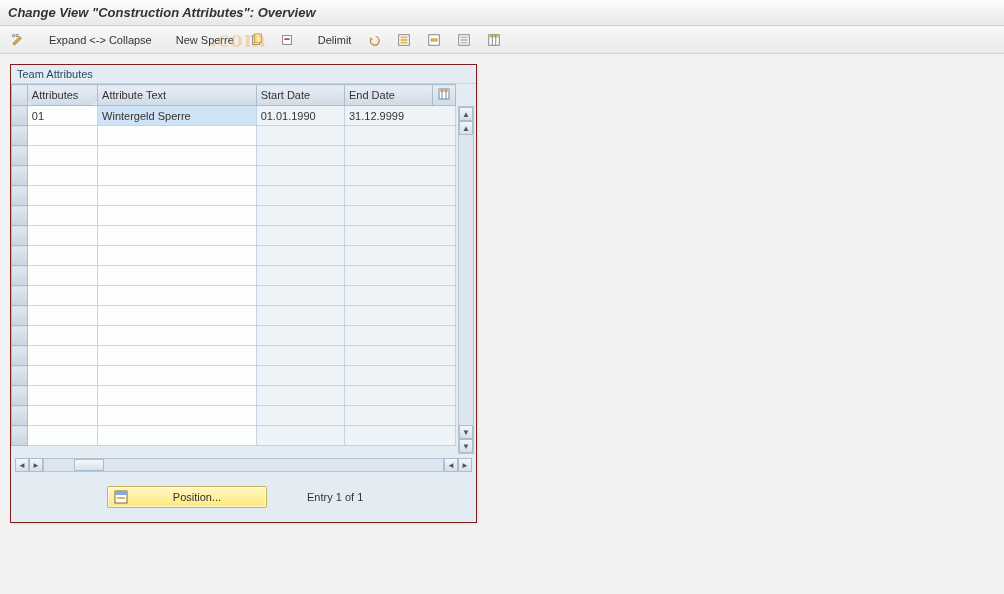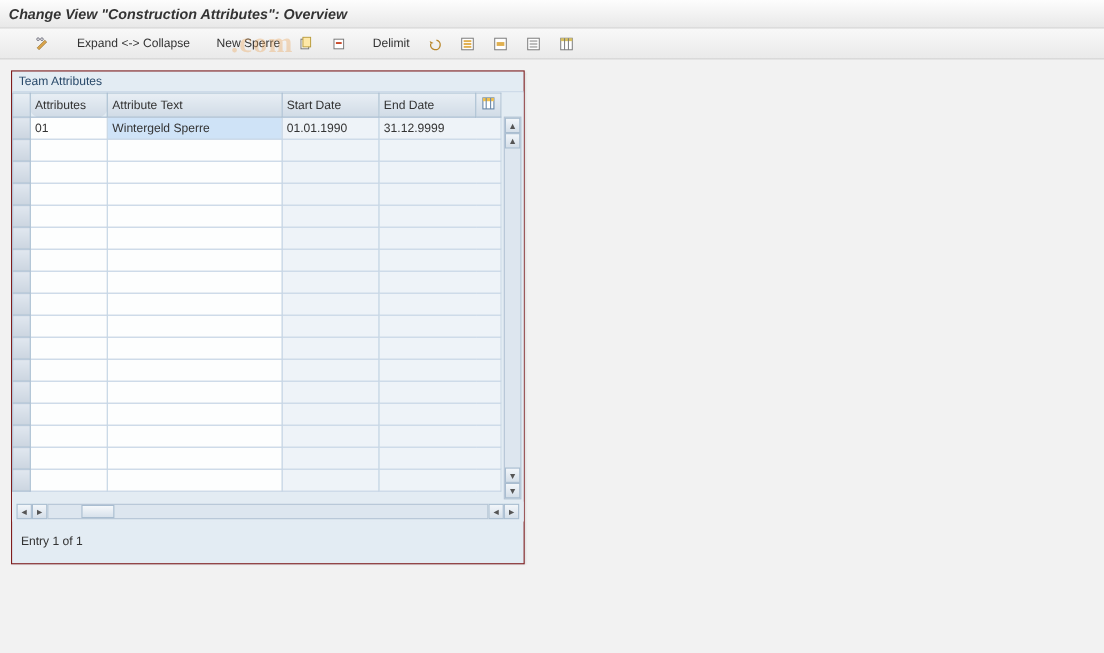--- a/index.html
+++ b/index.html
@@ -25,21 +25,21 @@
       font-style: italic;
       font-weight: bold;
       color: #333;
     }
     .toolbar {
       height: 28px;
       background: linear-gradient(to bottom, #f8f8f8, #eaeaea);
       border-bottom: 1px solid #d0d0d0;
       display: flex;
       align-items: center;
-      padding-left: 25px;
+      padding-left: 4px;
       gap: 2px;
     }
     .tb-item {
       display: flex;
       align-items: center;
       padding: 2px 6px;
       border: 1px solid transparent;
       border-radius: 2px;
       cursor: pointer;
       color: #333;
@@ -452,16 +452,24 @@
         <div class="arrow-left-small">◄</div>
         <div class="arrow-right-small">►</div>
         <div class="hscroll">
           <div class="thumb"></div>
         </div>
         <div class="arrow-left-small">◄</div>
         <div class="arrow-right-small">►</div>
       </div>
     </div>
     <div class="footer-row">
+      <div class="position-btn">
+        <svg width="14" height="14" viewBox="0 0 14 14">
+            <rect x="1" y="1" width="12" height="12" fill="#fff" stroke="#7a6a2a"></rect>
+            <rect x="1" y="1" width="12" height="4" fill="#8aa8e0"></rect>
+            <rect x="3" y="7" width="8" height="2" fill="#e0b050"></rect>
+          </svg>
+        <span class="label">Position...</span>
+      </div>
       <div class="entry-status">Entry 1 of 1</div>
     </div>
   </div>
 </div>
 
 </body></html>

